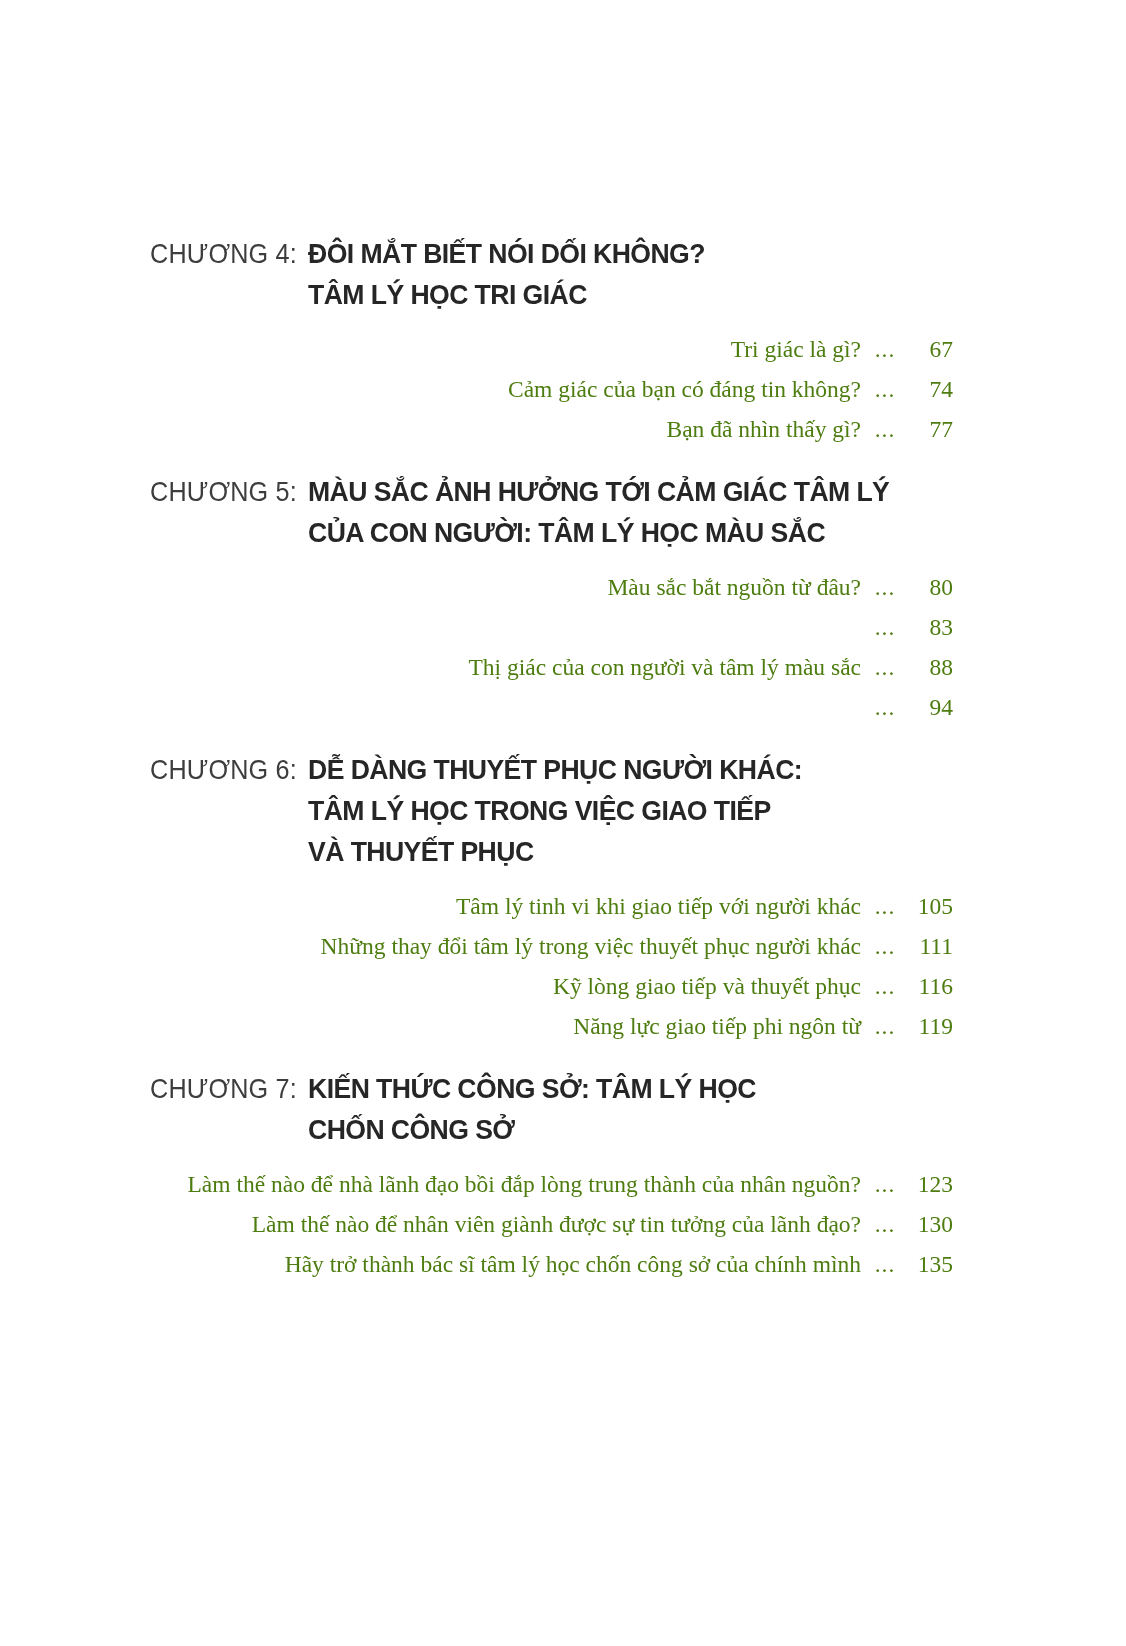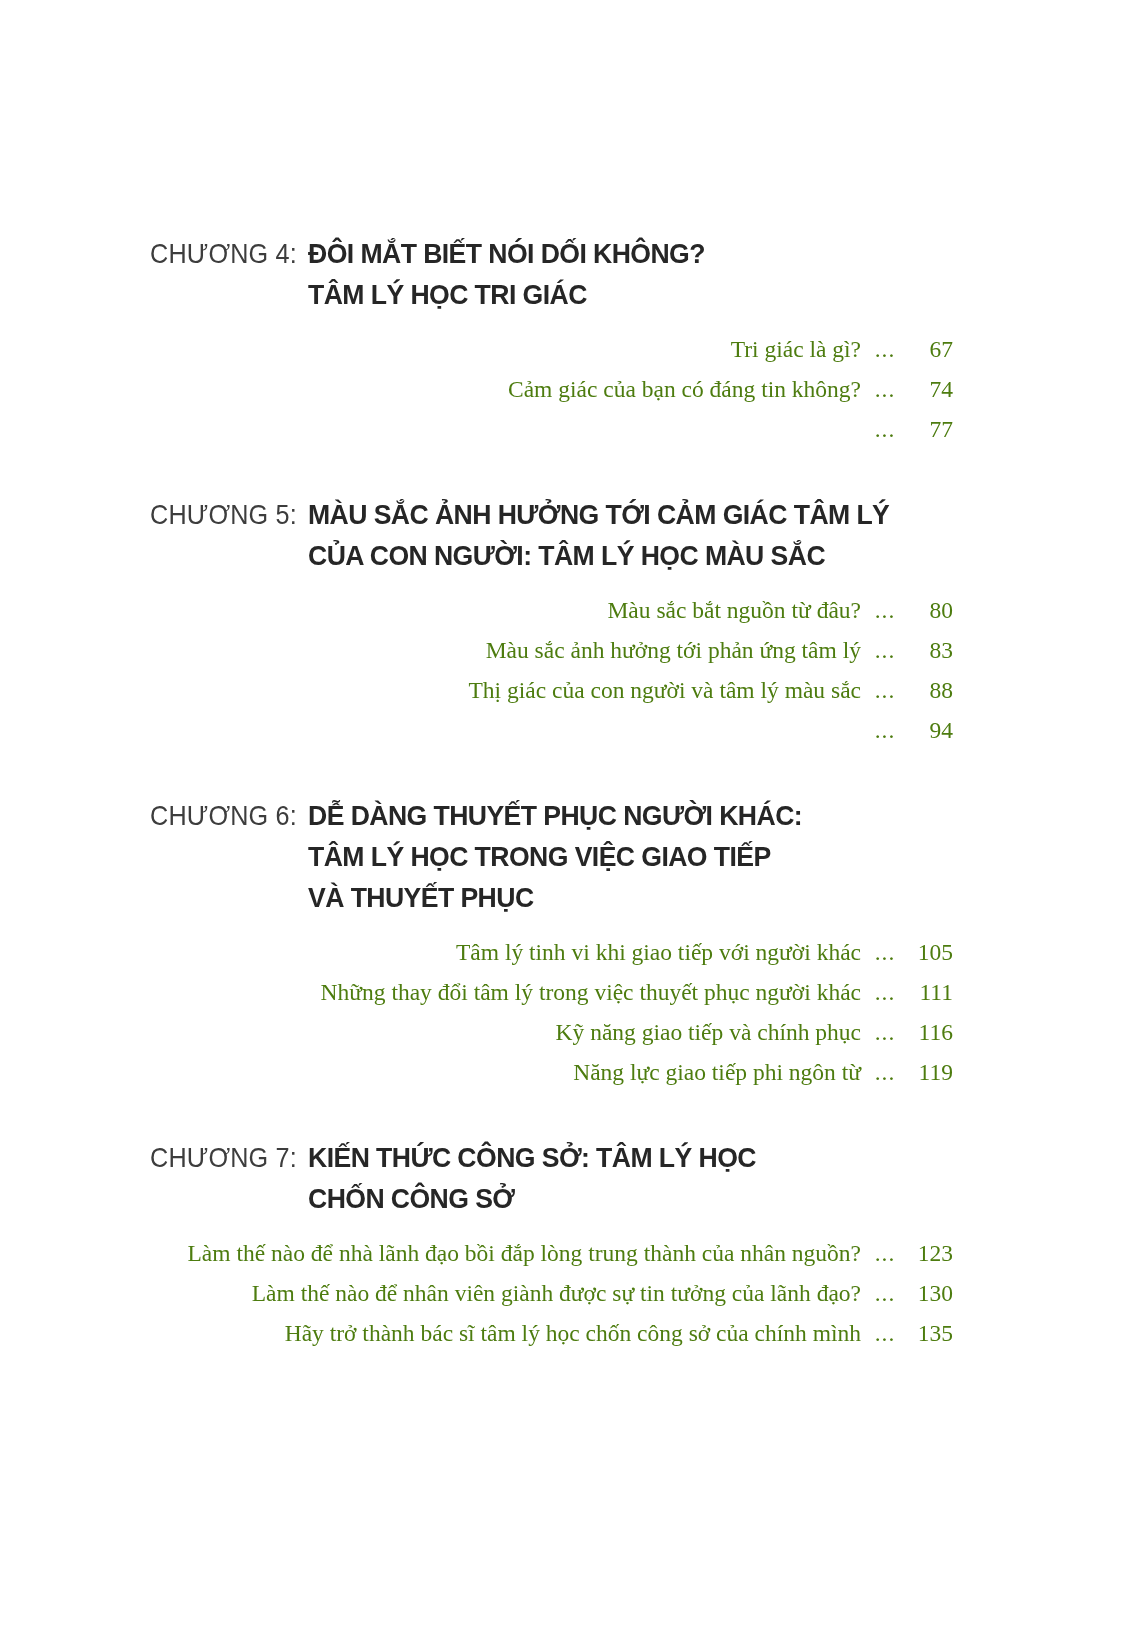--- a/index.html
+++ b/index.html
@@ -12,21 +12,21 @@
     font-family: "Liberation Serif", serif;
     color: #211e1c;
     padding-left: 28px;
   }
   .content {
     position: absolute;
     top: 233px;
     left: 128px;
     right: 201px; 
   }
-  .chapter { margin-top: 45px; }
+  .chapter { margin-top: 22px; }
   .chapter:first-child { margin-top: 0; }
 
   .chapter-head {
     display: flex;
     align-items: flex-start;
     padding-left: 22px; 
   }
   .chapter-label-col {
     width: 158px;
     flex: 0 0 158px;
@@ -93,20 +93,21 @@
     <span class="entry-page">67</span>
   </div>
 
   <div class="entry">
     <span class="entry-title">Cảm giác của bạn có đáng tin không?</span>
     <span class="entry-dots">...</span>
     <span class="entry-page">74</span>
   </div>
 
   <div class="entry">
+    <span class="entry-title">Bạn đã nhìn thấy gì?</span>
     <span class="entry-dots">...</span>
     <span class="entry-page">77</span>
   </div>
 </div>
   </section>
 
   <section class="chapter">
     <div class="chapter-head">
       <div class="chapter-label-col">
         <span class="chapter-label">CHƯƠNG 5:</span>
@@ -118,21 +119,20 @@
 </div>
     </div>
     <div class="entries">
   <div class="entry">
     <span class="entry-title">Màu sắc bắt nguồn từ đâu?</span>
     <span class="entry-dots">...</span>
     <span class="entry-page">80</span>
   </div>
 
   <div class="entry">
-    <span class="entry-title">Màu sắc ảnh hưởng tới phản ứng tâm lý</span>
     <span class="entry-dots">...</span>
     <span class="entry-page">83</span>
   </div>
 
   <div class="entry">
     <span class="entry-title">Thị giác của con người và tâm lý màu sắc</span>
     <span class="entry-dots">...</span>
     <span class="entry-page">88</span>
   </div>
 
@@ -163,21 +163,21 @@
     <span class="entry-page">105</span>
   </div>
 
   <div class="entry">
     <span class="entry-title">Những thay đổi tâm lý trong việc thuyết phục người khác</span>
     <span class="entry-dots">...</span>
     <span class="entry-page">111</span>
   </div>
 
   <div class="entry">
-    <span class="entry-title">Kỹ năng giao tiếp và chính phục</span>
+    <span class="entry-title">Kỹ lòng giao tiếp và thuyết phục</span>
     <span class="entry-dots">...</span>
     <span class="entry-page">116</span>
   </div>
 
   <div class="entry">
     <span class="entry-title">Năng lực giao tiếp phi ngôn từ</span>
     <span class="entry-dots">...</span>
     <span class="entry-page">119</span>
   </div>
 </div>

